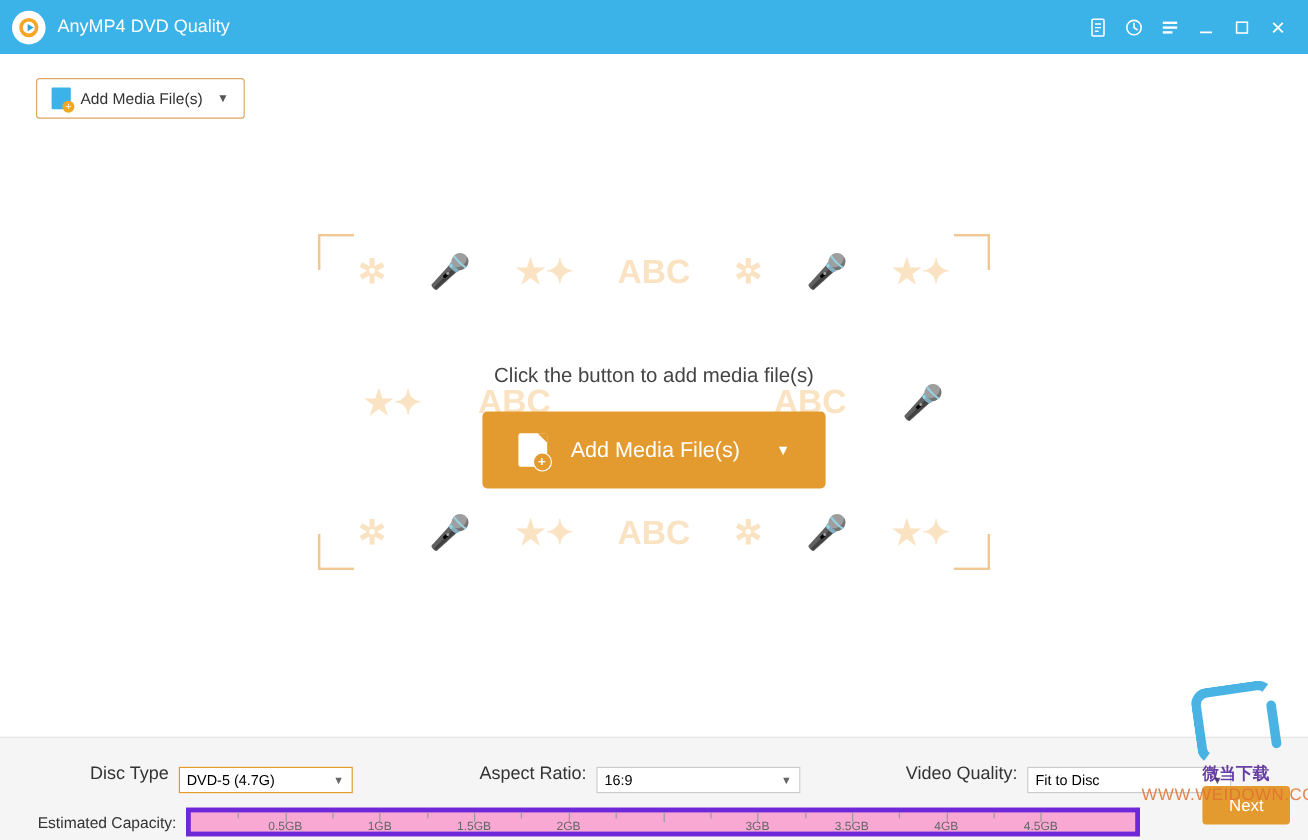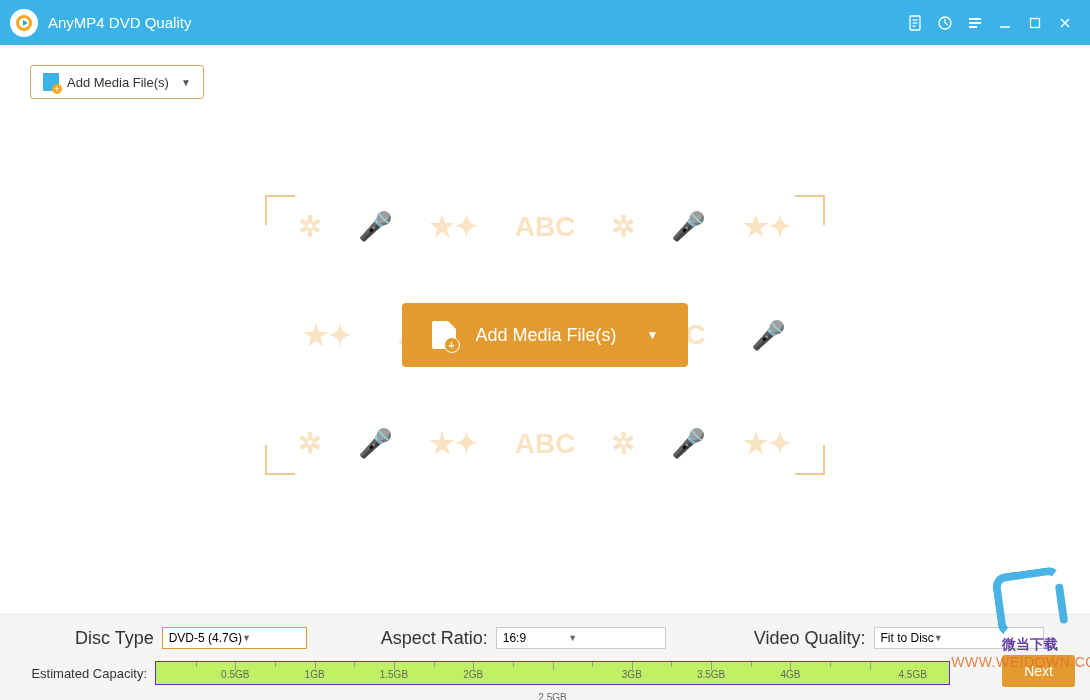--- a/index.html
+++ b/index.html
@@ -161,45 +161,47 @@
       background: #f5f5f5;
       border-top: 1px solid #e5e5e5;
       padding: 12px 20px;
     }
     .selectors-row {
       display: flex;
       align-items: center;
       gap: 8px;
       margin-bottom: 12px;
     }
-    .sel-label { font-size: 18px; color: #333; margin-left: 40px; }
+    .sel-label { font-size: 15px; color: #333; margin-left: 40px; }
     .sel-label:first-child { margin-left: 55px; }
-    .sel-label.ratio { margin-left: 66px; }
+    .sel-label.ratio { margin-left: 98px; }
     .sel-label.quality { margin-left: 80px; }
     .select-box {
       border: 1px solid #ccc;
       background: #fff;
       font-size: 12px;
       padding: 3px 6px;
       display: inline-flex;
       align-items: center;
+      justify-content: space-between;
       cursor: pointer;
+      margin-top: 12px;
     }
     .select-box.disc { width: 145px; border-color: #e39b30; }
     .select-box.ratio { width: 170px; gap: 42px; }
     .select-box.quality { width: 170px; }
     .sel-arrow { font-size: 9px; color: #666; }
 
     .capacity-row { display: flex; align-items: center; }
     .cap-label { font-size: 13px; color: #333; width: 135px; text-align: right; padding-right: 8px; }
     .ruler {
       flex: 1;
       height: 24px;
-      background: #bef264;
-      border: 1px solid #6d28d9;
+      background: #f9a8d4;
+      border: 4px solid #6d28d9;
       position: relative;
       margin-right: 120px;
     }
     .tick {
       position: absolute;
       top: 0;
       width: 1px; height: 5px;
       background: #999;
     }
     .tick.major { height: 8px; }
@@ -337,20 +339,21 @@
       <div class="bg-row">
           <span>✲</span>
           <span>🎤</span>
           <span>★✦</span>
           <span>ABC</span>
           <span>✲</span>
           <span>🎤</span>
           <span>★✦</span>
         </div>
     </div>
+    <div class="hint-text">Click the button to add media file(s)</div>
     <button class="add-media-btn-big">
       <span class="file-icon-big"></span>
       <span>Add Media File(s)</span>
       <span class="dropdown-arrow-big">▼</span>
     </button>
   </div>
 </div>
 
 <div class="bottom-panel">
   <div class="selectors-row">
@@ -391,21 +394,21 @@
         <div class="tick major" style="left: 60%;"></div>
         <div class="tick-label" style="left: 60%;">3GB</div>
         <div class="tick" style="left: 55%;"></div>
         <div class="tick major" style="left: 70%;"></div>
         <div class="tick-label" style="left: 70%;">3.5GB</div>
         <div class="tick" style="left: 65%;"></div>
         <div class="tick major" style="left: 80%;"></div>
         <div class="tick-label" style="left: 80%;">4GB</div>
         <div class="tick" style="left: 75%;"></div>
         <div class="tick major" style="left: 90%;"></div>
-        <div class="tick-label" style="left: 90%; margin-left: 43px;">4.5GB</div>
+        <div class="tick-label" style="left: 90%;">4.5GB</div>
         <div class="tick" style="left: 85%;"></div>
       </div>
   </div>
   <button class="next-btn">
     <span>Next</span>
   </button>
 </div>
 
 <div class="watermark">
   <div class="wm-logo"></div>

